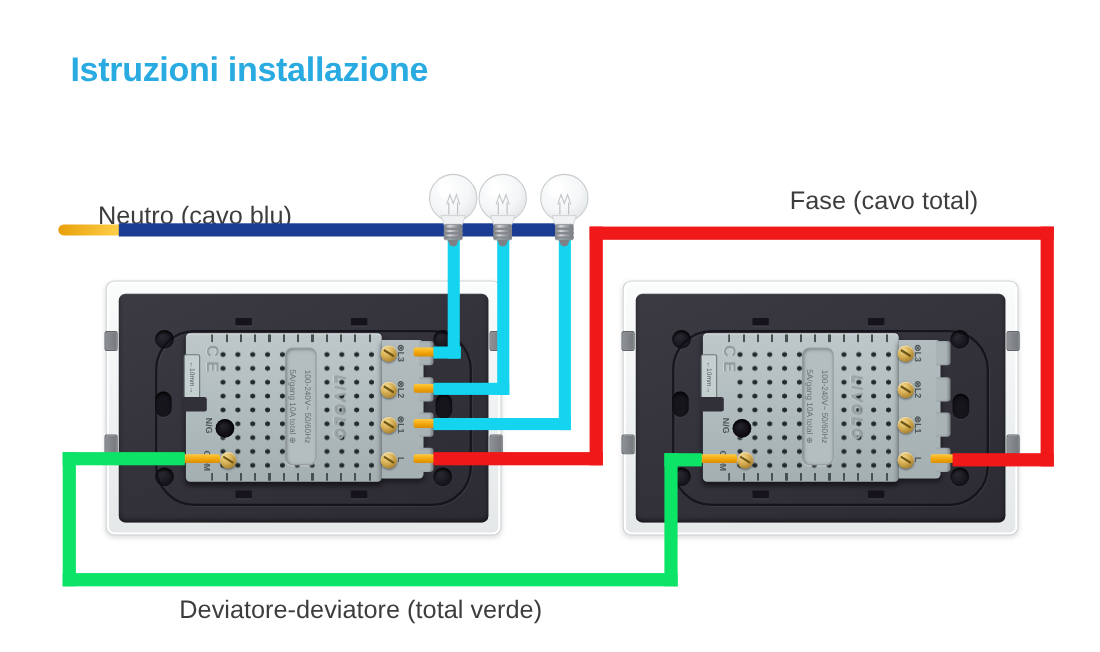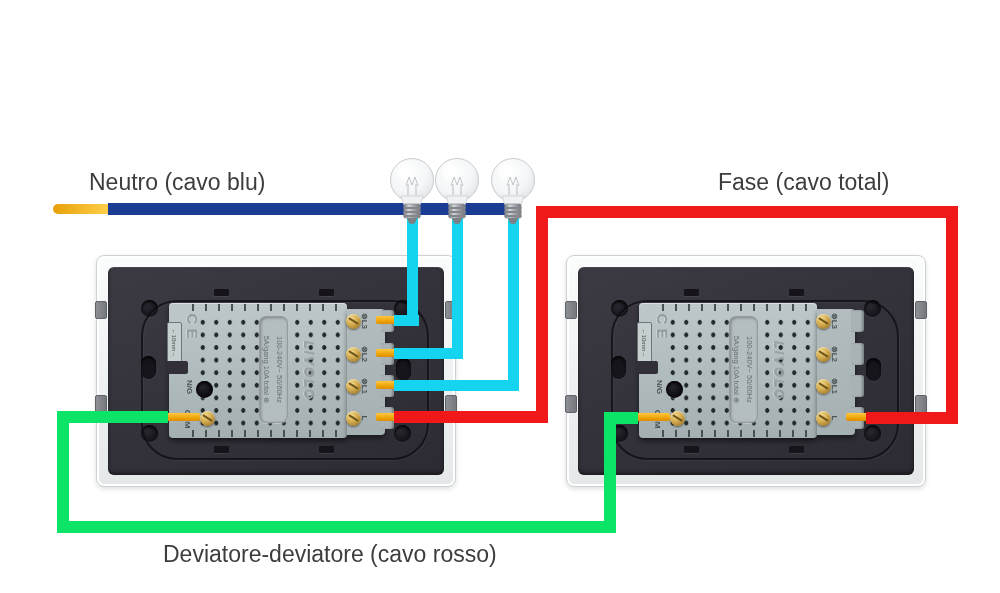--- a/index.html
+++ b/index.html
@@ -2,21 +2,21 @@
 <html><head>
 <meta charset="utf-8">
 <style>
   html,body{margin:0;padding:0;background:#fff;}
   .stage{position:relative;width:1000px;height:593px;background:#ffffff;overflow:hidden;
          font-family:"Liberation Sans",sans-serif;}
   
   .title{position:absolute;left:64px;top:46px;font-size:31px;font-weight:bold;color:#29abe2;letter-spacing:-0.3px;}
   .subtitle{position:absolute;left:64px;top:101px;font-size:23px;color:#3d3d3d;}
   .wlabel{position:absolute;font-size:23px;color:#3d3d3d;}
-  .wl-neutral{left:89px;top:169px;}
+  .wl-neutral{left:89px;top:183px;}
   .wl-phase{left:718px;top:169px;}
   .wl-switch{left:163px;top:541px;}
 
   
   .device{position:absolute;top:255px;width:358px;height:230px;border-radius:8px;z-index:1;
           background:linear-gradient(180deg,#fbfcfc 0%,#eef1f2 55%,#e4e8e9 100%);
           border:1px solid #ccd1d3;box-shadow:0 2px 5px rgba(0,0,0,.13), inset 0 0 0 2px #ffffff;}
   .dev-left{left:96px;} .dev-right{left:566px;}
   .plate{position:absolute;left:11px;top:11px;width:336px;height:208px;border-radius:6px;
          background:linear-gradient(155deg,#3c3a43 0%,#34323b 45%,#2c2a32 100%);
@@ -91,23 +91,24 @@
         background:linear-gradient(180deg,#ffc93c 0%,#f0a30a 60%,#d98e04 100%);}
   .c-blue{background:#1b3c93;} .c-cyan{background:#15d4f0;} .c-red{background:#f01818;} .c-green{background:#0ce467;}
   .tip{background:linear-gradient(90deg,#e8a00a,#ffd14d);border-radius:6px 0 0 6px;}
   .bulb{position:absolute;top:150px;z-index:3;}
 </style>
 </head>
 <body>
 
 <div class="stage">
 
+  <div class="title">Istruzioni installazione</div>
   <div class="wlabel wl-neutral">Neutro (cavo blu)</div>
   <div class="wlabel wl-phase">Fase (cavo total)</div>
-  <div class="wlabel wl-switch">Deviatore-deviatore (cavo rosso)</div>
+  <div class="wlabel wl-switch">Deviatore-deviatore (total verde)</div>
 
   <div class="device dev-left">
     <div class="plate">
       <div class="hole h-tl"></div>
       <div class="hole h-tr"></div>
       <div class="hole h-bl"></div>
       <div class="hole h-br"></div>
       <div class="groove"></div>
       <div class="oval o-l"></div>
       <div class="oval o-r"></div>

